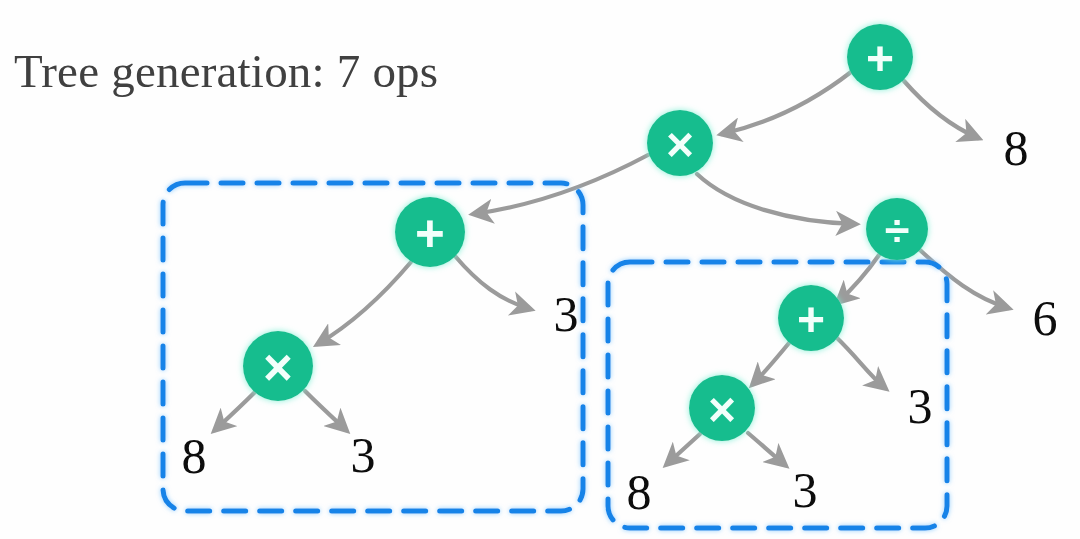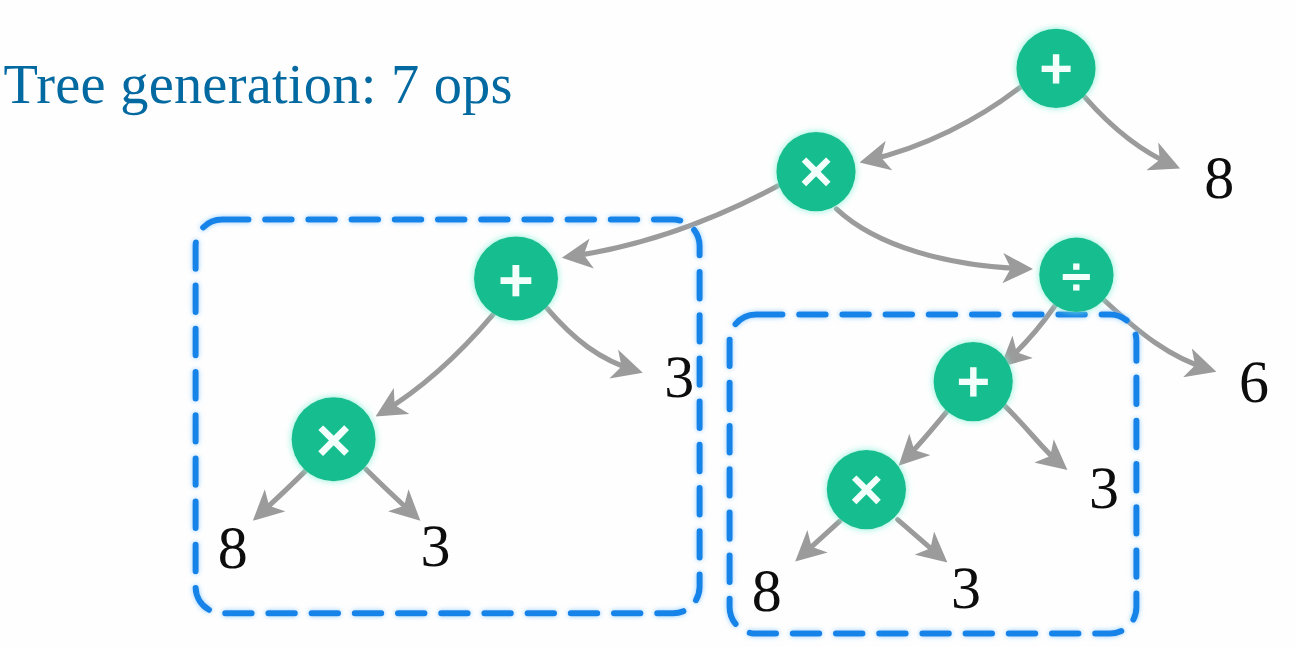--- a/index.html
+++ b/index.html
@@ -17,26 +17,26 @@
   }
   #canvas {
     position: absolute;
     left: 0;
     top: 0;
     width: 1080px;
     height: 539px;
   }
   .title-text {
     position: absolute;
-    left: 3px;
+    left: 14px;
     top: 44px;
     font-family: "Liberation Serif", "DejaVu Serif", serif;
     font-size: 47px;
     font-weight: 400;
-    color: #0369a1;
+    color: #404040;
     letter-spacing: 0.2px;
     white-space: nowrap;
   }
   .op-label {
     font-family: "Liberation Sans", "DejaVu Sans", sans-serif;
     fill: #f2fffb;
     font-weight: 700;
     text-anchor: middle;
     dominant-baseline: central;
   }

